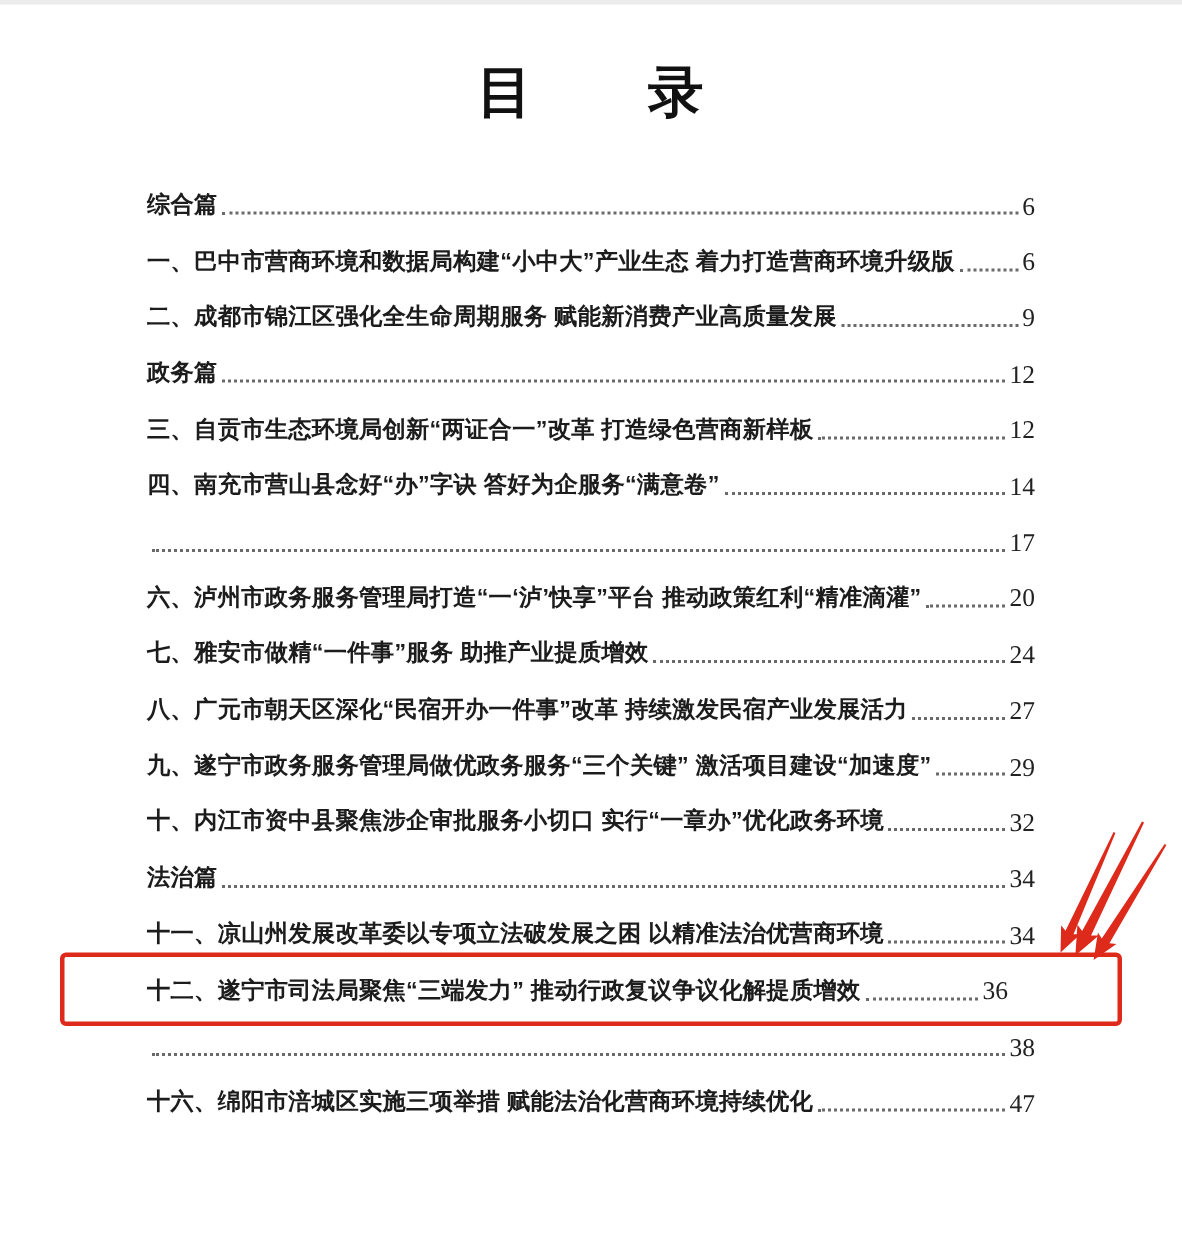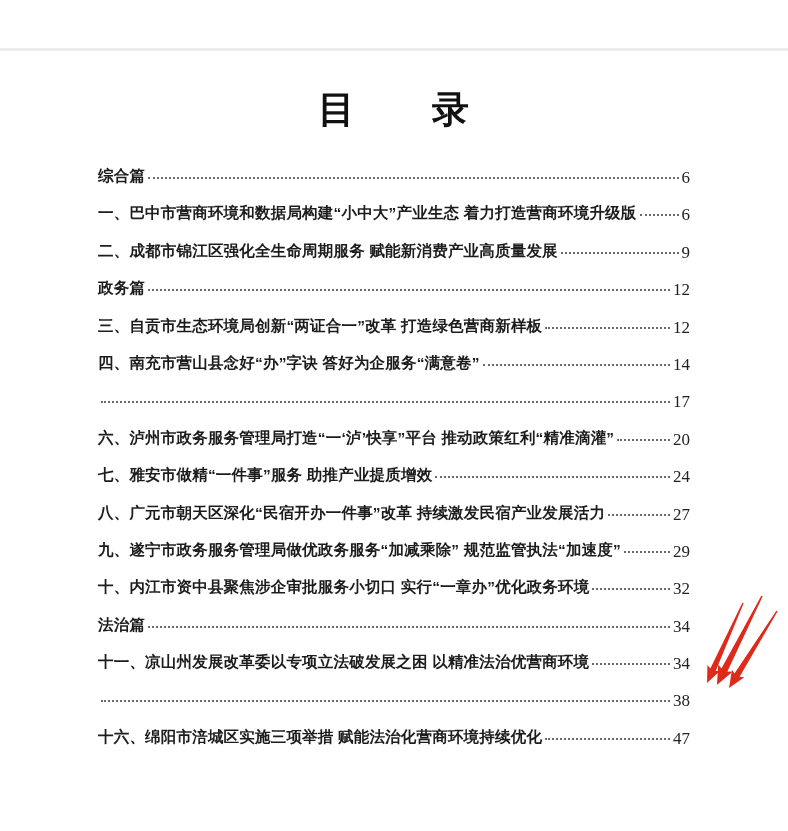--- a/index.html
+++ b/index.html
@@ -8,40 +8,40 @@
   body {
     width: 788px; height: 831px;
     position: relative; overflow: hidden;
     font-family: "Liberation Sans", sans-serif;
     color: var(--ink);
   }
   .page {
     position: absolute; inset: 0;
     background: #fff;
     border-top: 3px solid #ececec;
-    margin-top: 48px;
   }
   .doc-title {
     position: absolute; top: 34px; left: 0; right: 0;
     text-align: center;
     font-family: "Liberation Serif", "DejaVu Serif", serif;
     font-weight: 700;
     font-size: 37px;
     letter-spacing: 1px;
     color: #111;
     white-space: pre;
   }
   .toc {
     position: absolute;
     left: 98px; top: 115px;
     width: 592px;
   }
   .toc-row {
     height: 37.4px;
     display: flex;
+    align-items: center;
     position: relative;
     white-space: nowrap;
   }
   .toc-row .label {
     font-weight: 700;
     font-size: 15.5px;
     letter-spacing: 0.2px;
     color: var(--ink);
     flex: 0 0 auto;
   }
@@ -127,39 +127,45 @@
     <span class="label">七、雅安市做精“一件事”服务  助推产业提质增效</span>
     <span class="dots"></span>
     <span class="pagenum">24</span>
   </div>
       <div class="toc-row">
     <span class="label">八、广元市朝天区深化“民宿开办一件事”改革  持续激发民宿产业发展活力</span>
     <span class="dots"></span>
     <span class="pagenum">27</span>
   </div>
       <div class="toc-row">
-    <span class="label">九、遂宁市政务服务管理局做优政务服务“加减乘除”  规范监管执法“加速度”</span>
+    <span class="label">九、遂宁市政务服务管理局做优政务服务“三个关键”  激活项目建设“加速度”</span>
     <span class="dots"></span>
     <span class="pagenum">29</span>
   </div>
       <div class="toc-row">
     <span class="label">十、内江市资中县聚焦涉企审批服务小切口  实行“一章办”优化政务环境</span>
     <span class="dots"></span>
     <span class="pagenum">32</span>
   </div>
       <div class="toc-row row-section">
     <span class="label">法治篇</span>
     <span class="dots"></span>
     <span class="pagenum">34</span>
   </div>
       <div class="toc-row">
     <span class="label">十一、凉山州发展改革委以专项立法破发展之困  以精准法治优营商环境</span>
     <span class="dots"></span>
     <span class="pagenum">34</span>
   </div>
+      <div class="toc-row row-highlighted">
+    <span class="label">十二、遂宁市司法局聚焦“三端发力”  推动行政复议争议化解提质增效</span>
+    <span class="dots"></span>
+    <span class="pagenum">36</span>
+  <div class="hl-box"></div>
+      </div>
       <div class="toc-row">
     <span class="dots"></span>
     <span class="pagenum">38</span>
   </div>
       <div class="toc-row">
     <span class="label">十六、绵阳市涪城区实施三项举措  赋能法治化营商环境持续优化</span>
     <span class="dots"></span>
     <span class="pagenum">47</span>
   </div>
     </div>

